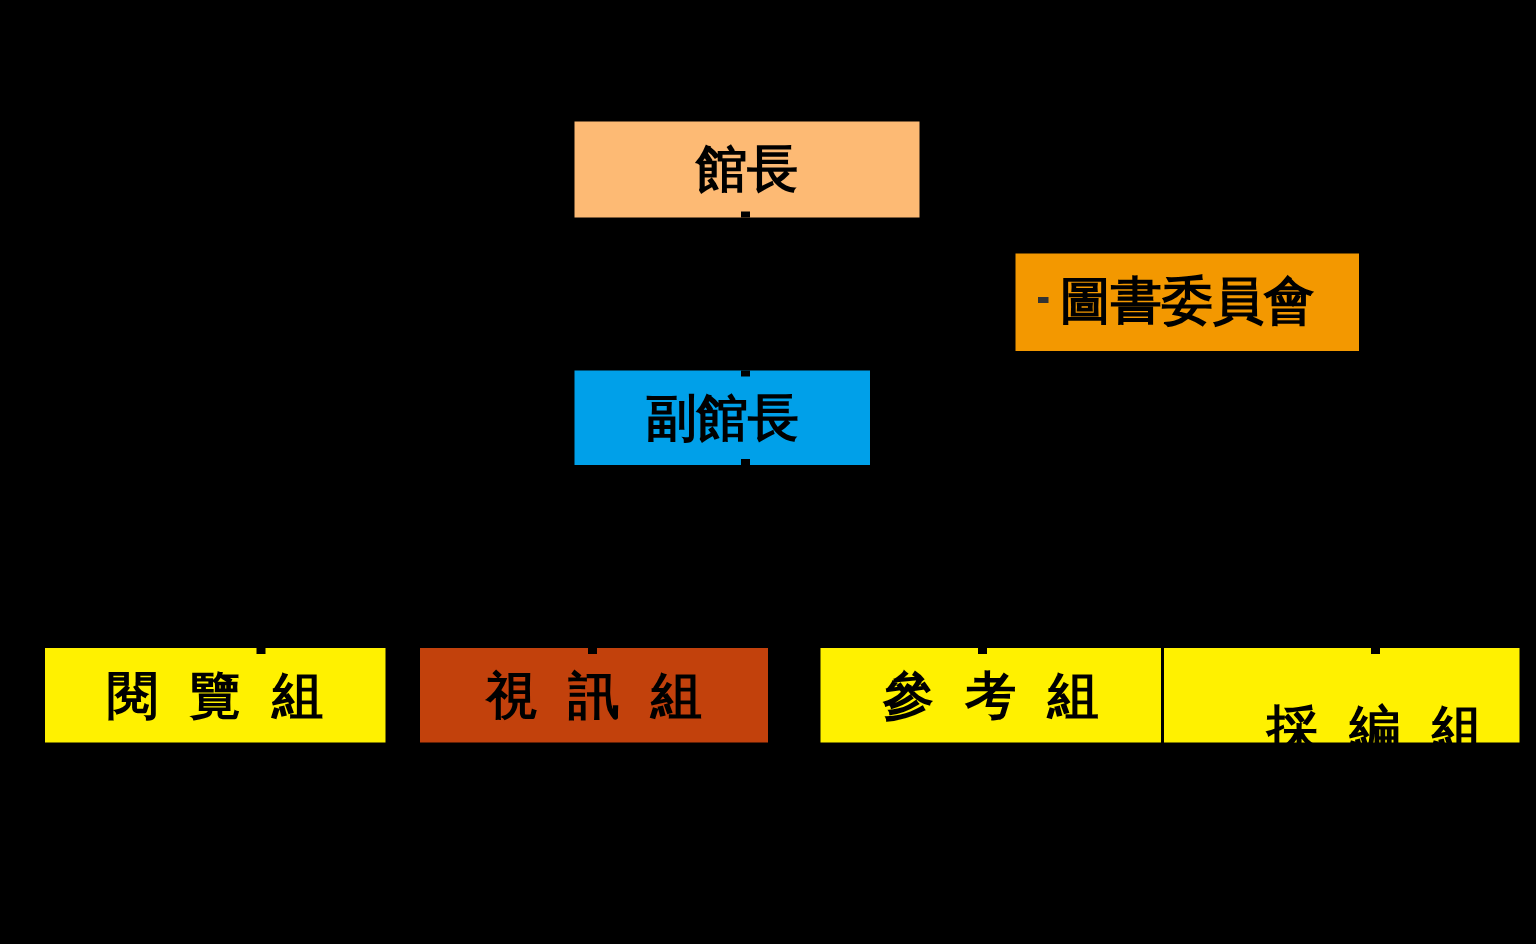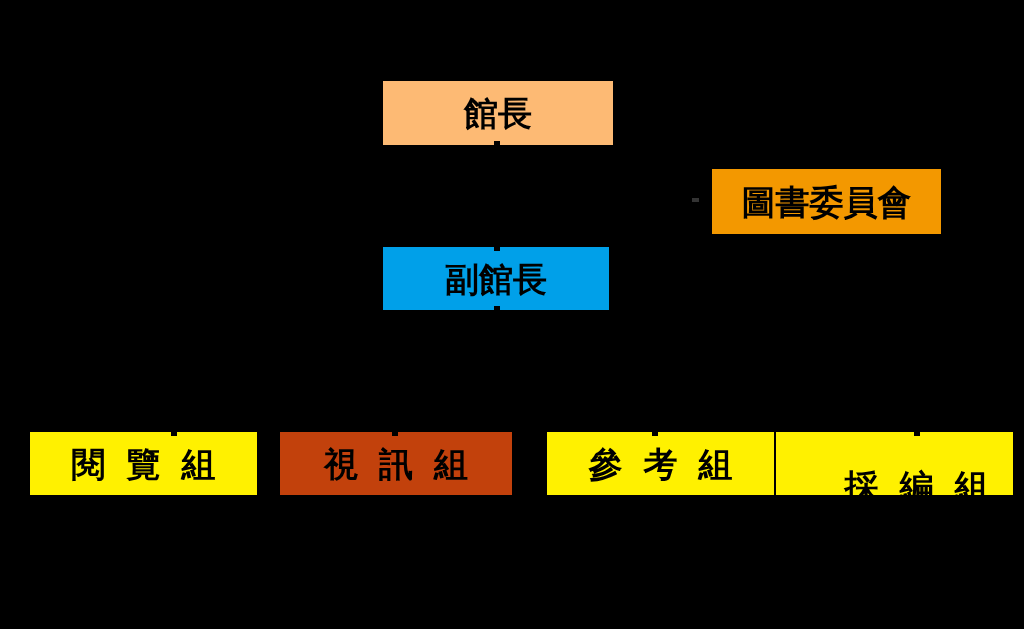--- a/index.html
+++ b/index.html
@@ -20,22 +20,22 @@
     align-items: center;
     justify-content: center;
     color: #000;
     font-weight: bold;
     font-size: 34px;
     line-height: 1;
     white-space: nowrap;
   }
   
   .director         { left: 383px; top: 81px;  width: 230px; height: 64px; }
-  .committee        { left: 712px; top: 169px; width: 229px; height: 65px; }
-  .deputy           { left: 383px; top: 247px; width: 226px; height: 63px; justify-content: center; }
+  .committee        { left: 677px; top: 169px; width: 229px; height: 65px; font-family: Liberation Serif, serif; }
+  .deputy           { left: 383px; top: 247px; width: 197px; height: 63px; justify-content: center; }
   
   .section          { top: 432px; height: 63px; }
   .section-0        { left: 30px;  width: 227px; }
   .section-1        { left: 280px; width: 232px; }
   .section-2        { left: 527px; width: 227px; }
   .section-3        { left: 776px; width: 237px; }
   
   .section .label   { letter-spacing: 21px; margin-left: 21px; }
   .section-3 .label { transform: translateX(22px); margin-top: 44px; }
   

